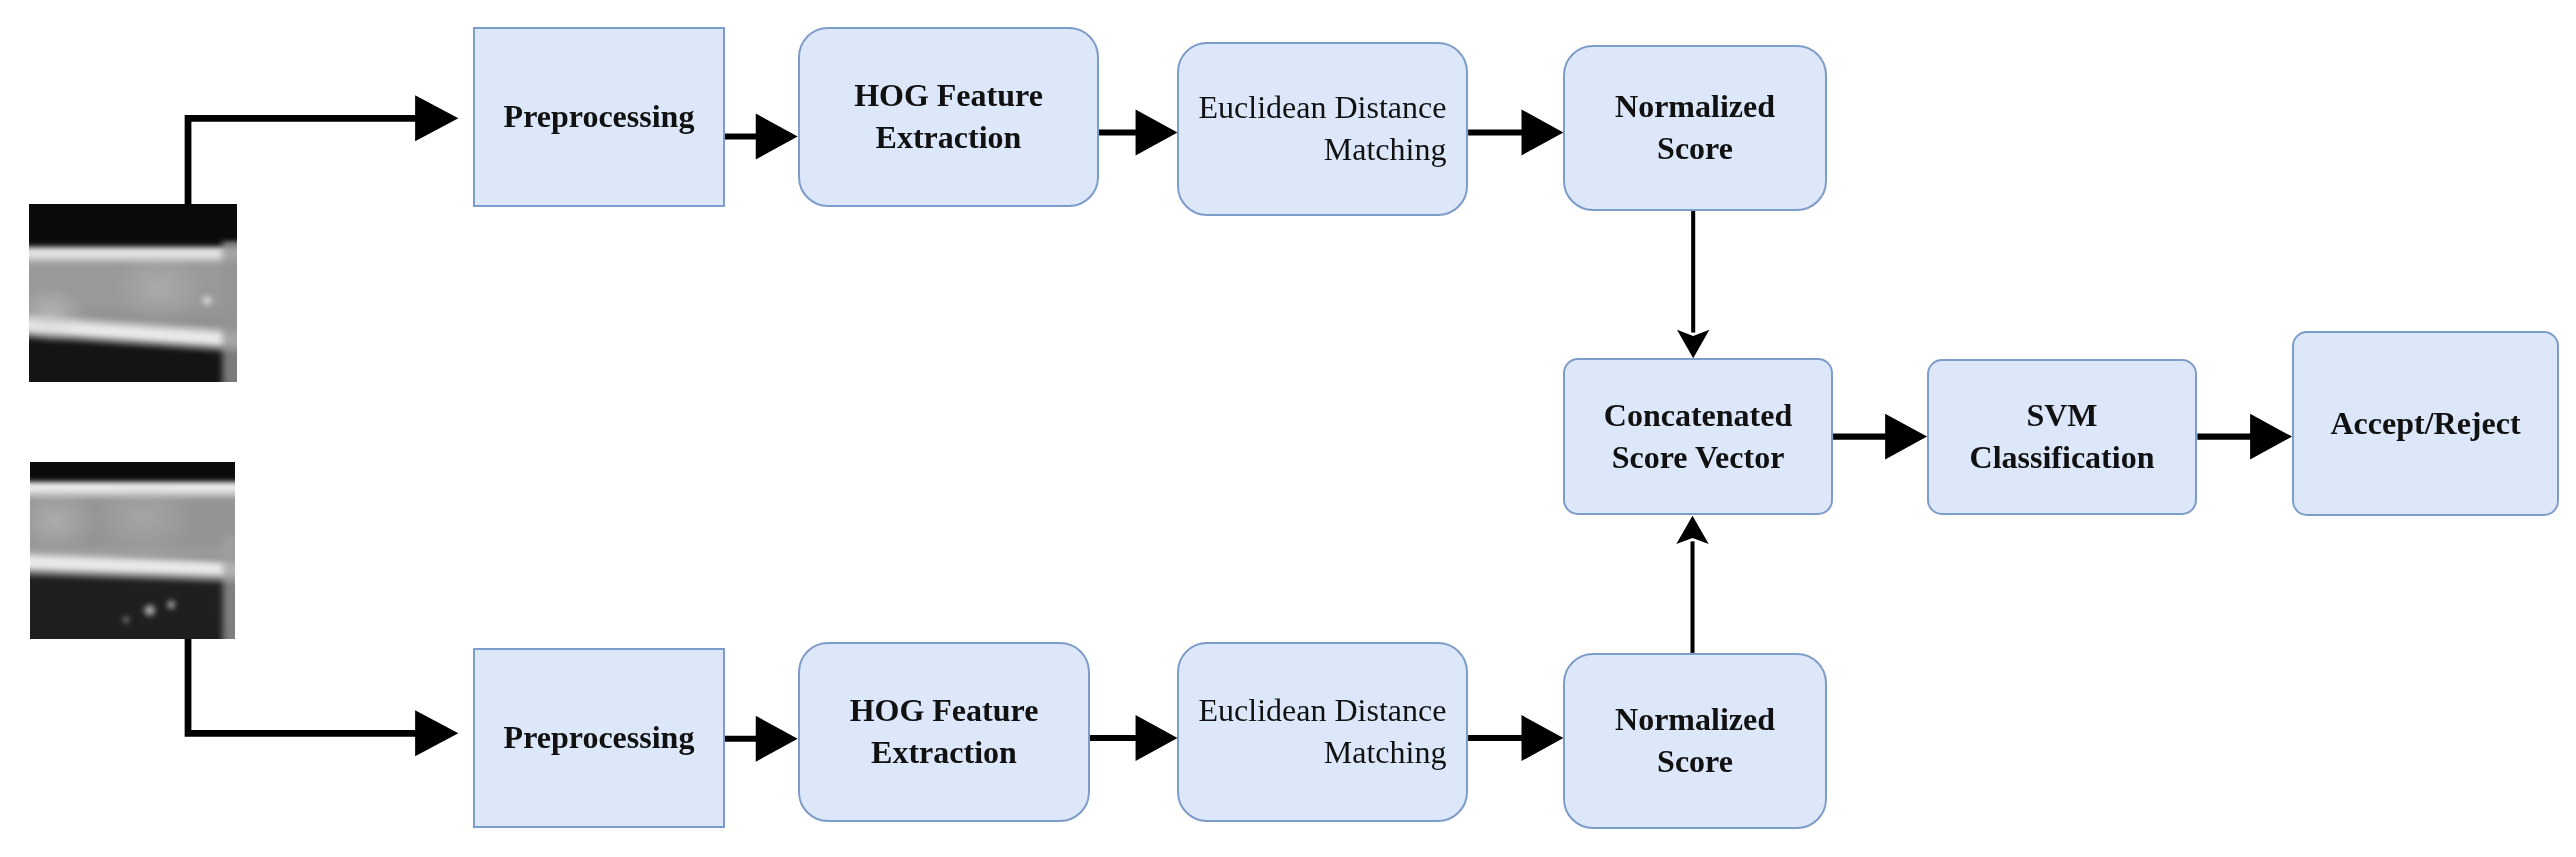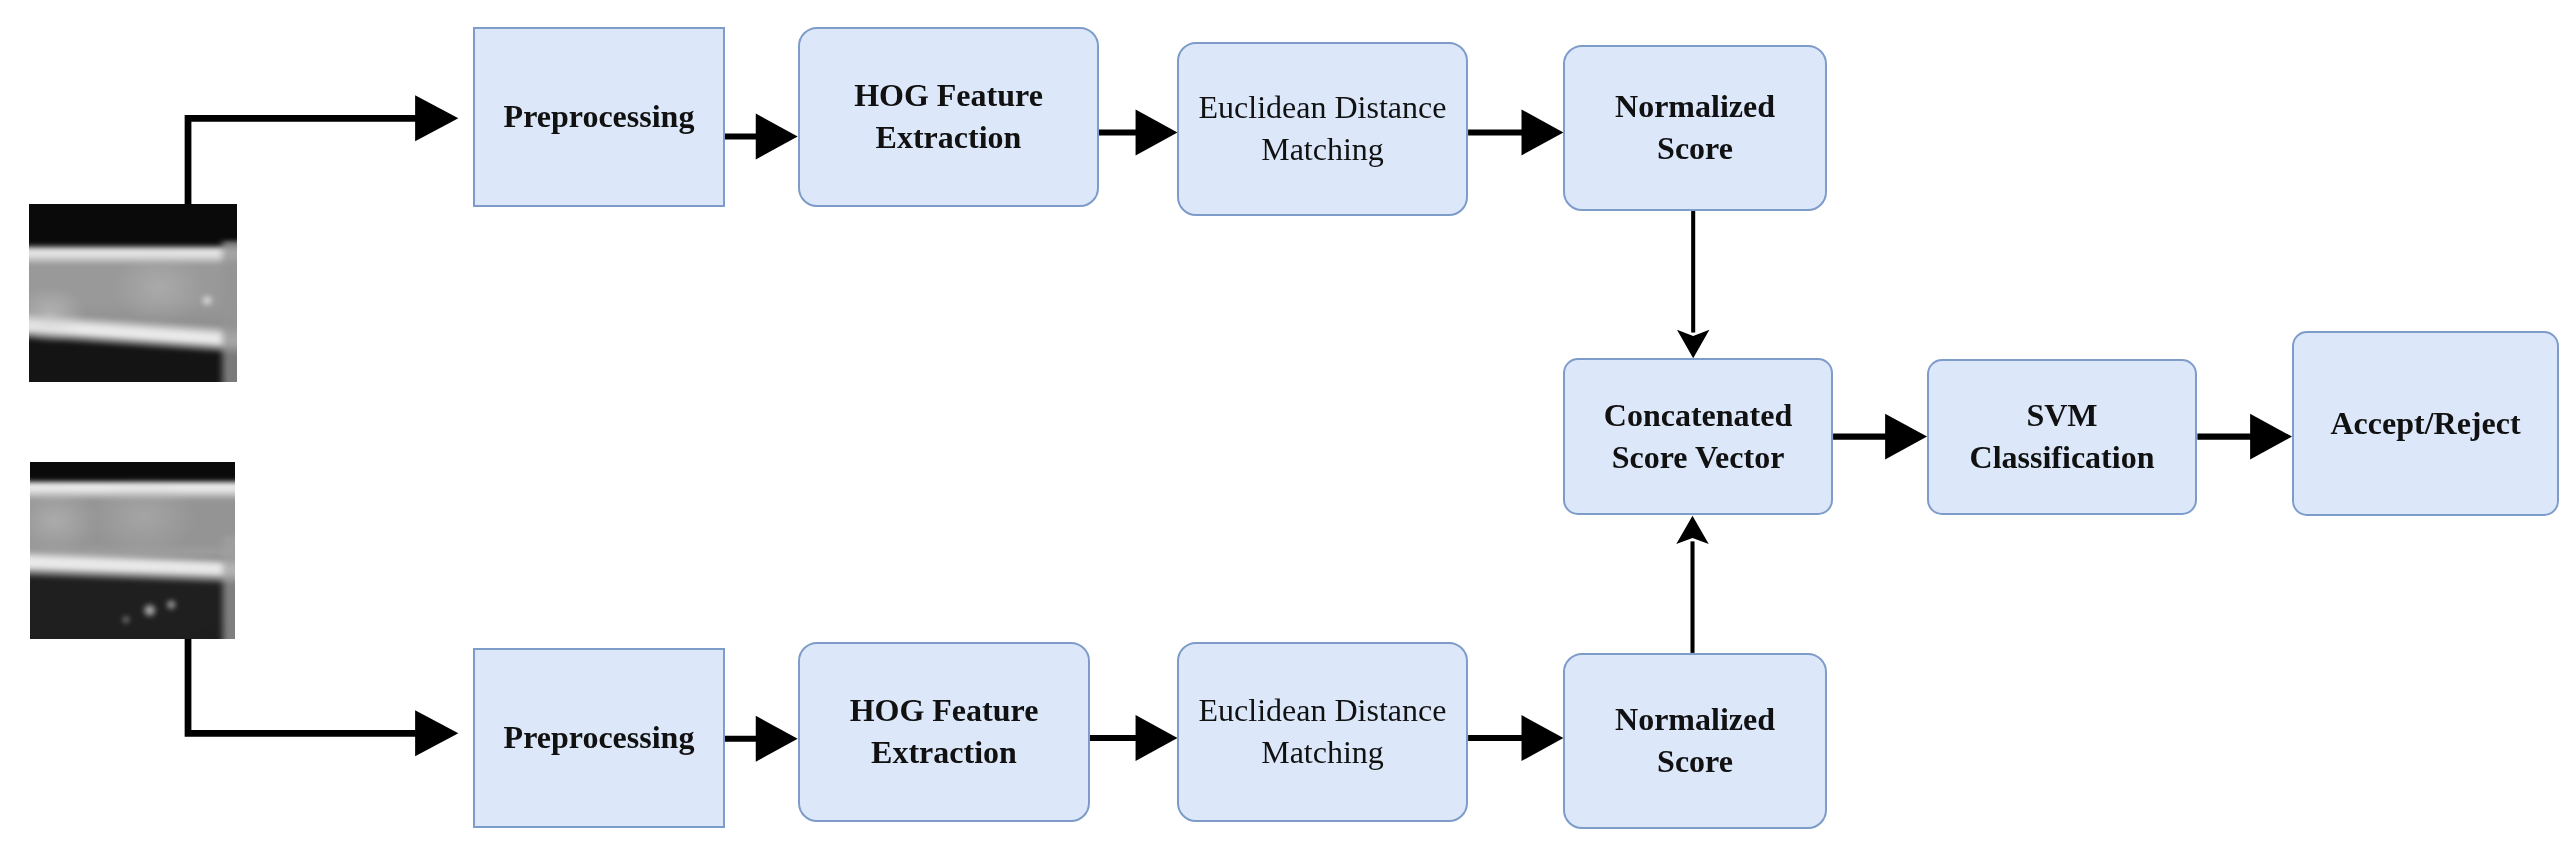--- a/index.html
+++ b/index.html
@@ -30,38 +30,38 @@
     pointer-events: none;
   }
   .connectors path, .connectors line { stroke: currentColor; fill: none; }
   .connectors polygon { fill: currentColor; stroke: none; }
 
   
   .node {
     position: absolute;
     background: var(--node-fill);
     border: 2.7px solid var(--node-border);
-    border-radius: 19px;
+    border-radius: 30px;
     display: flex;
     align-items: center;
     justify-content: center;
     text-align: center;
     z-index: 2;
     padding: 5.4px 8px;
   }
   .node.sharp { border-radius: 0; margin-left: 15px; }
   .node.small-radius { border-radius: 15px; font-family: Liberation Serif, serif; }
   .node span {
     font-weight: 700;
     font-size: 32px;
     line-height: 1.3;
     color: var(--text);
     white-space: pre-line;
   }
-  .node.regular span { font-weight: 400; }
+  .node.regular span { font-weight: 400; text-align: right; }
 
   
   .vein {
     position: absolute;
     background: #0c0c0c;
     overflow: hidden;
     z-index: 2;
   }
   .vein-inner {
     position: absolute;

